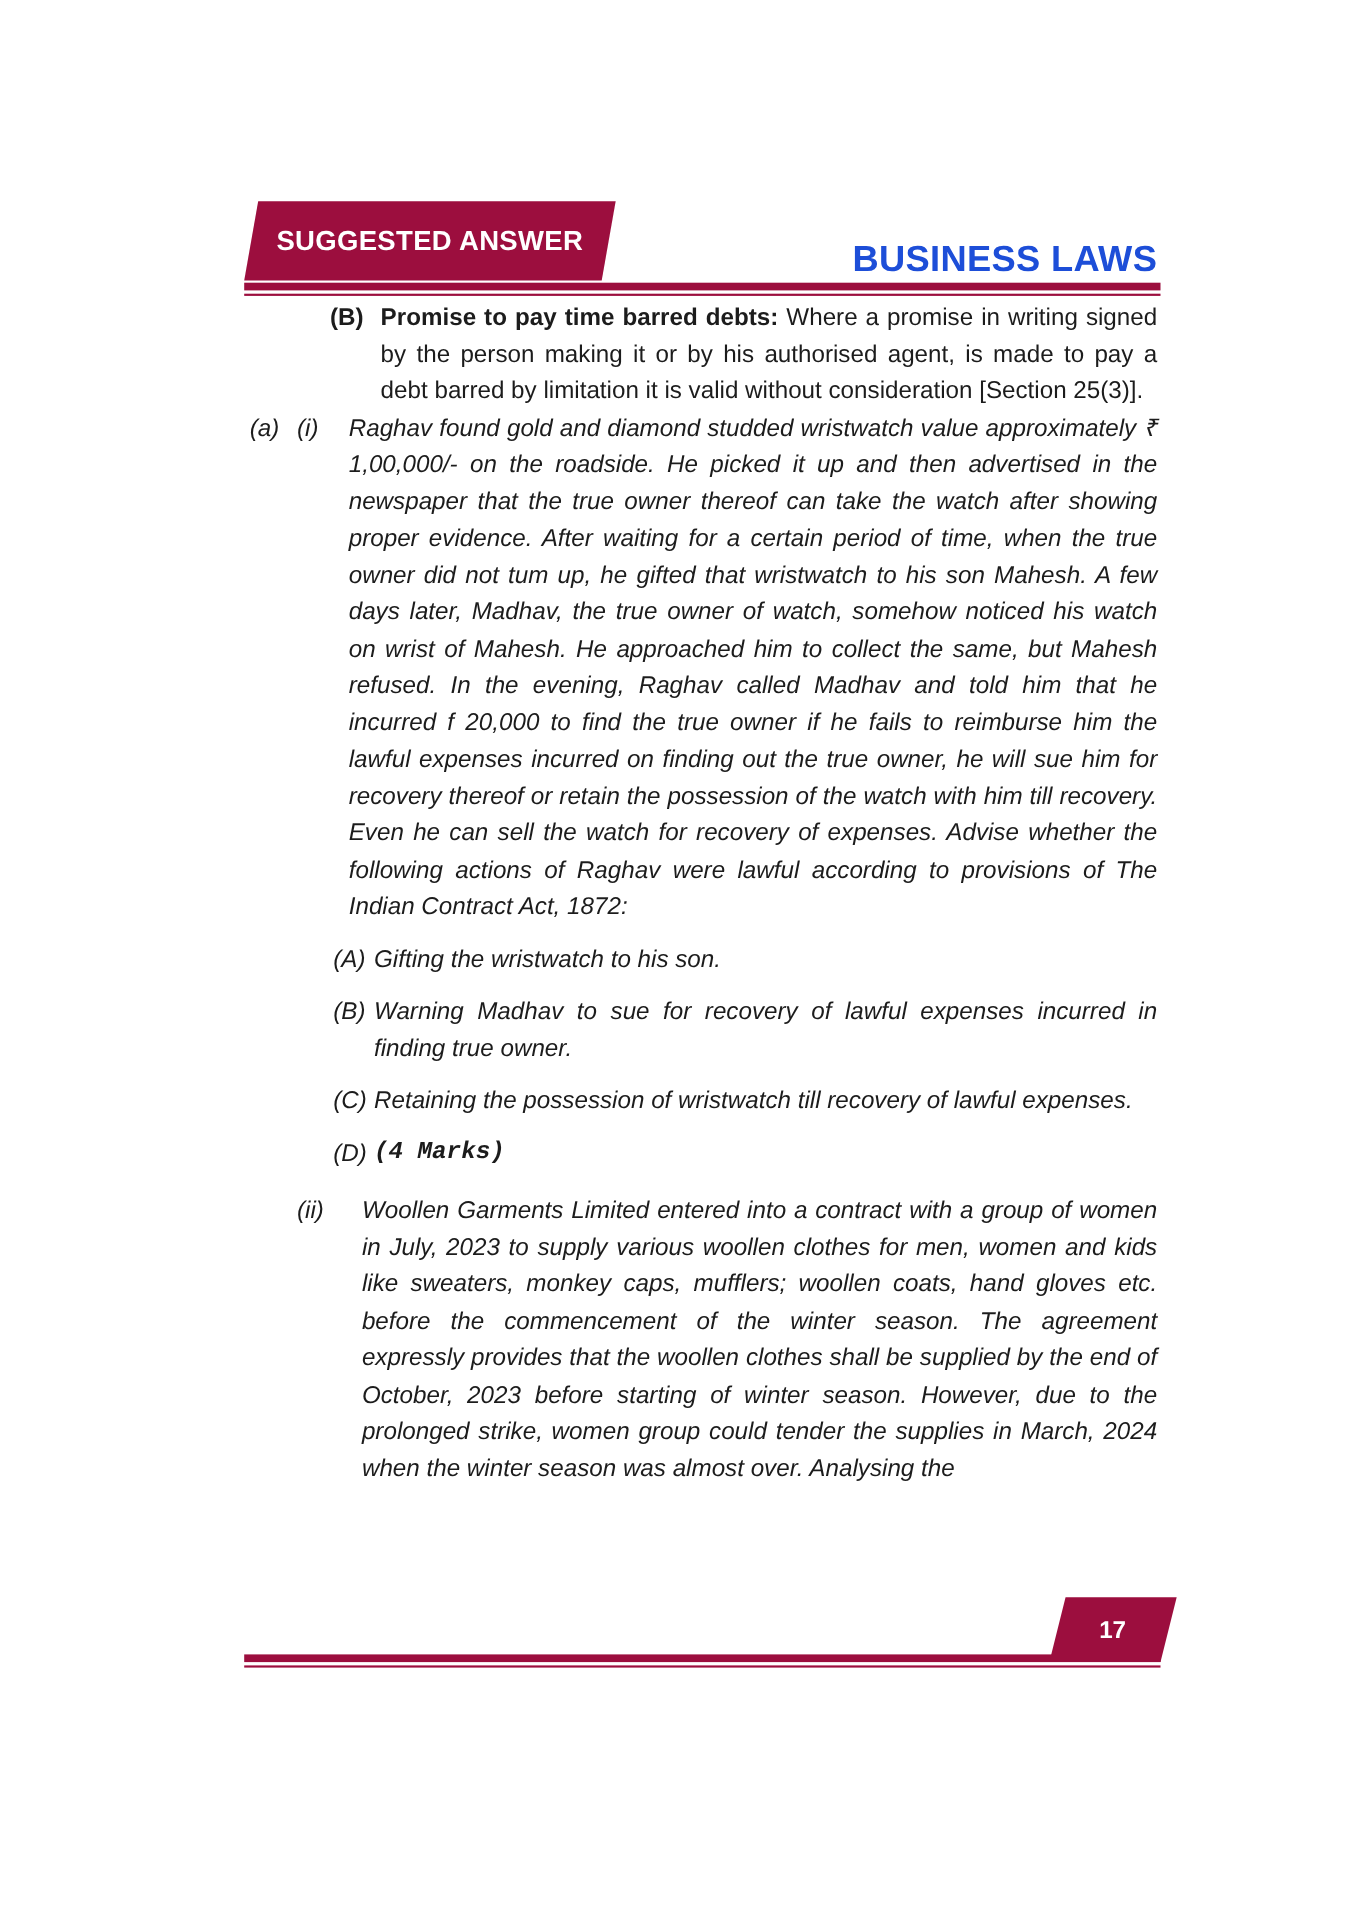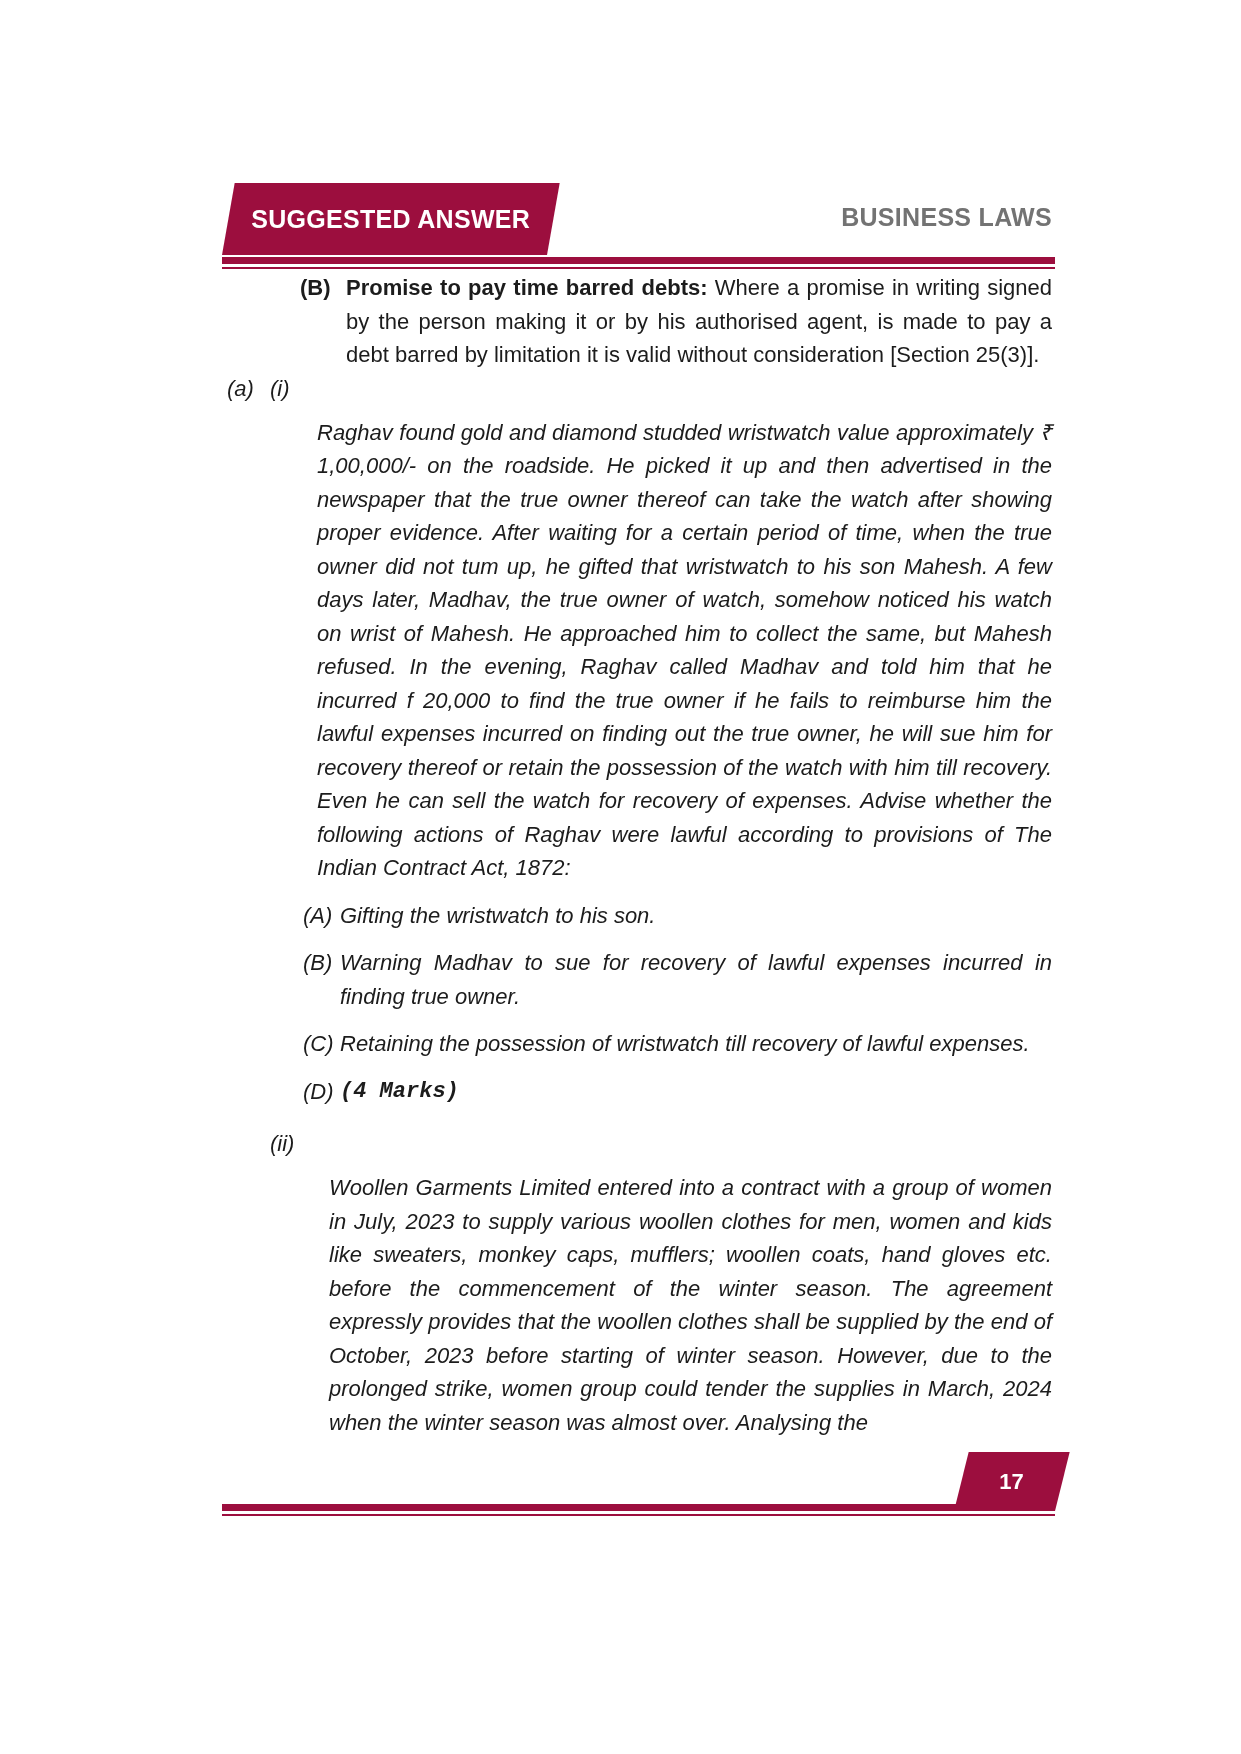--- a/index.html
+++ b/index.html
@@ -26,24 +26,24 @@
   .banner-label {
     transform: skewX(10deg);
     color: #ffffff;
     font-weight: bold;
     font-size: 25px;
     letter-spacing: 0.3px;
     white-space: nowrap;
   }
   .subject-title {
     position: absolute;
-    top: 203px; right: 189px;
-    color: #737373;
+    top: 216px; right: 189px;
+    color: #1d4ed8;
     font-weight: bold;
-    font-size: 25px;
+    font-size: 33px;
     letter-spacing: 0.3px;
     white-space: nowrap;
   }
   .rule { position: absolute; background: #9C0E3E; }
   .rule-thick-top { left: 222px; top: 257px; width: 833px; height: 7px; }
   .rule-thin-top  { left: 222px; top: 267px; width: 833px; height: 2px; }
 
   
   .rule-thick-bottom { left: 222px; top: 1504px; width: 833px; height: 7px; z-index: 1; }
   .rule-thin-bottom  { left: 222px; top: 1514px; width: 833px; height: 2px; z-index: 1; }
@@ -81,21 +81,21 @@
 
   .q4-heading {
     font-weight: bold;
     font-size: 24px;
     margin: 21px 0 23px 0;
   }
 
   .item-ai { margin-left: 12px; }
   .lbl-a { flex: none; width: 43px; font-style: italic; }
   .lbl-i { flex: none; width: 47px; font-style: italic; }
-  .para  { flex: 1 1 auto; text-align: justify; font-style: italic; margin-top: 44px; }
+  .para  { flex: 1 1 auto; text-align: justify; font-style: italic; }
 
   .option { margin-left: 88px; margin-top: 14px; }
   .opt-lbl { flex: none; width: 37px; font-style: italic; }
   .opt-txt { flex: 1 1 auto; text-align: justify; font-style: italic; }
   .opt-split { flex: 1 1 auto; display: flex; justify-content: space-between; font-style: italic; }
   .marks { font-weight: bold; font-style: italic; white-space: nowrap; font-family: Liberation Mono, monospace; }
 
   .item-ii { margin-left: 55px; margin-top: 19px; gap: 12px; }
 </style>
 </head>

